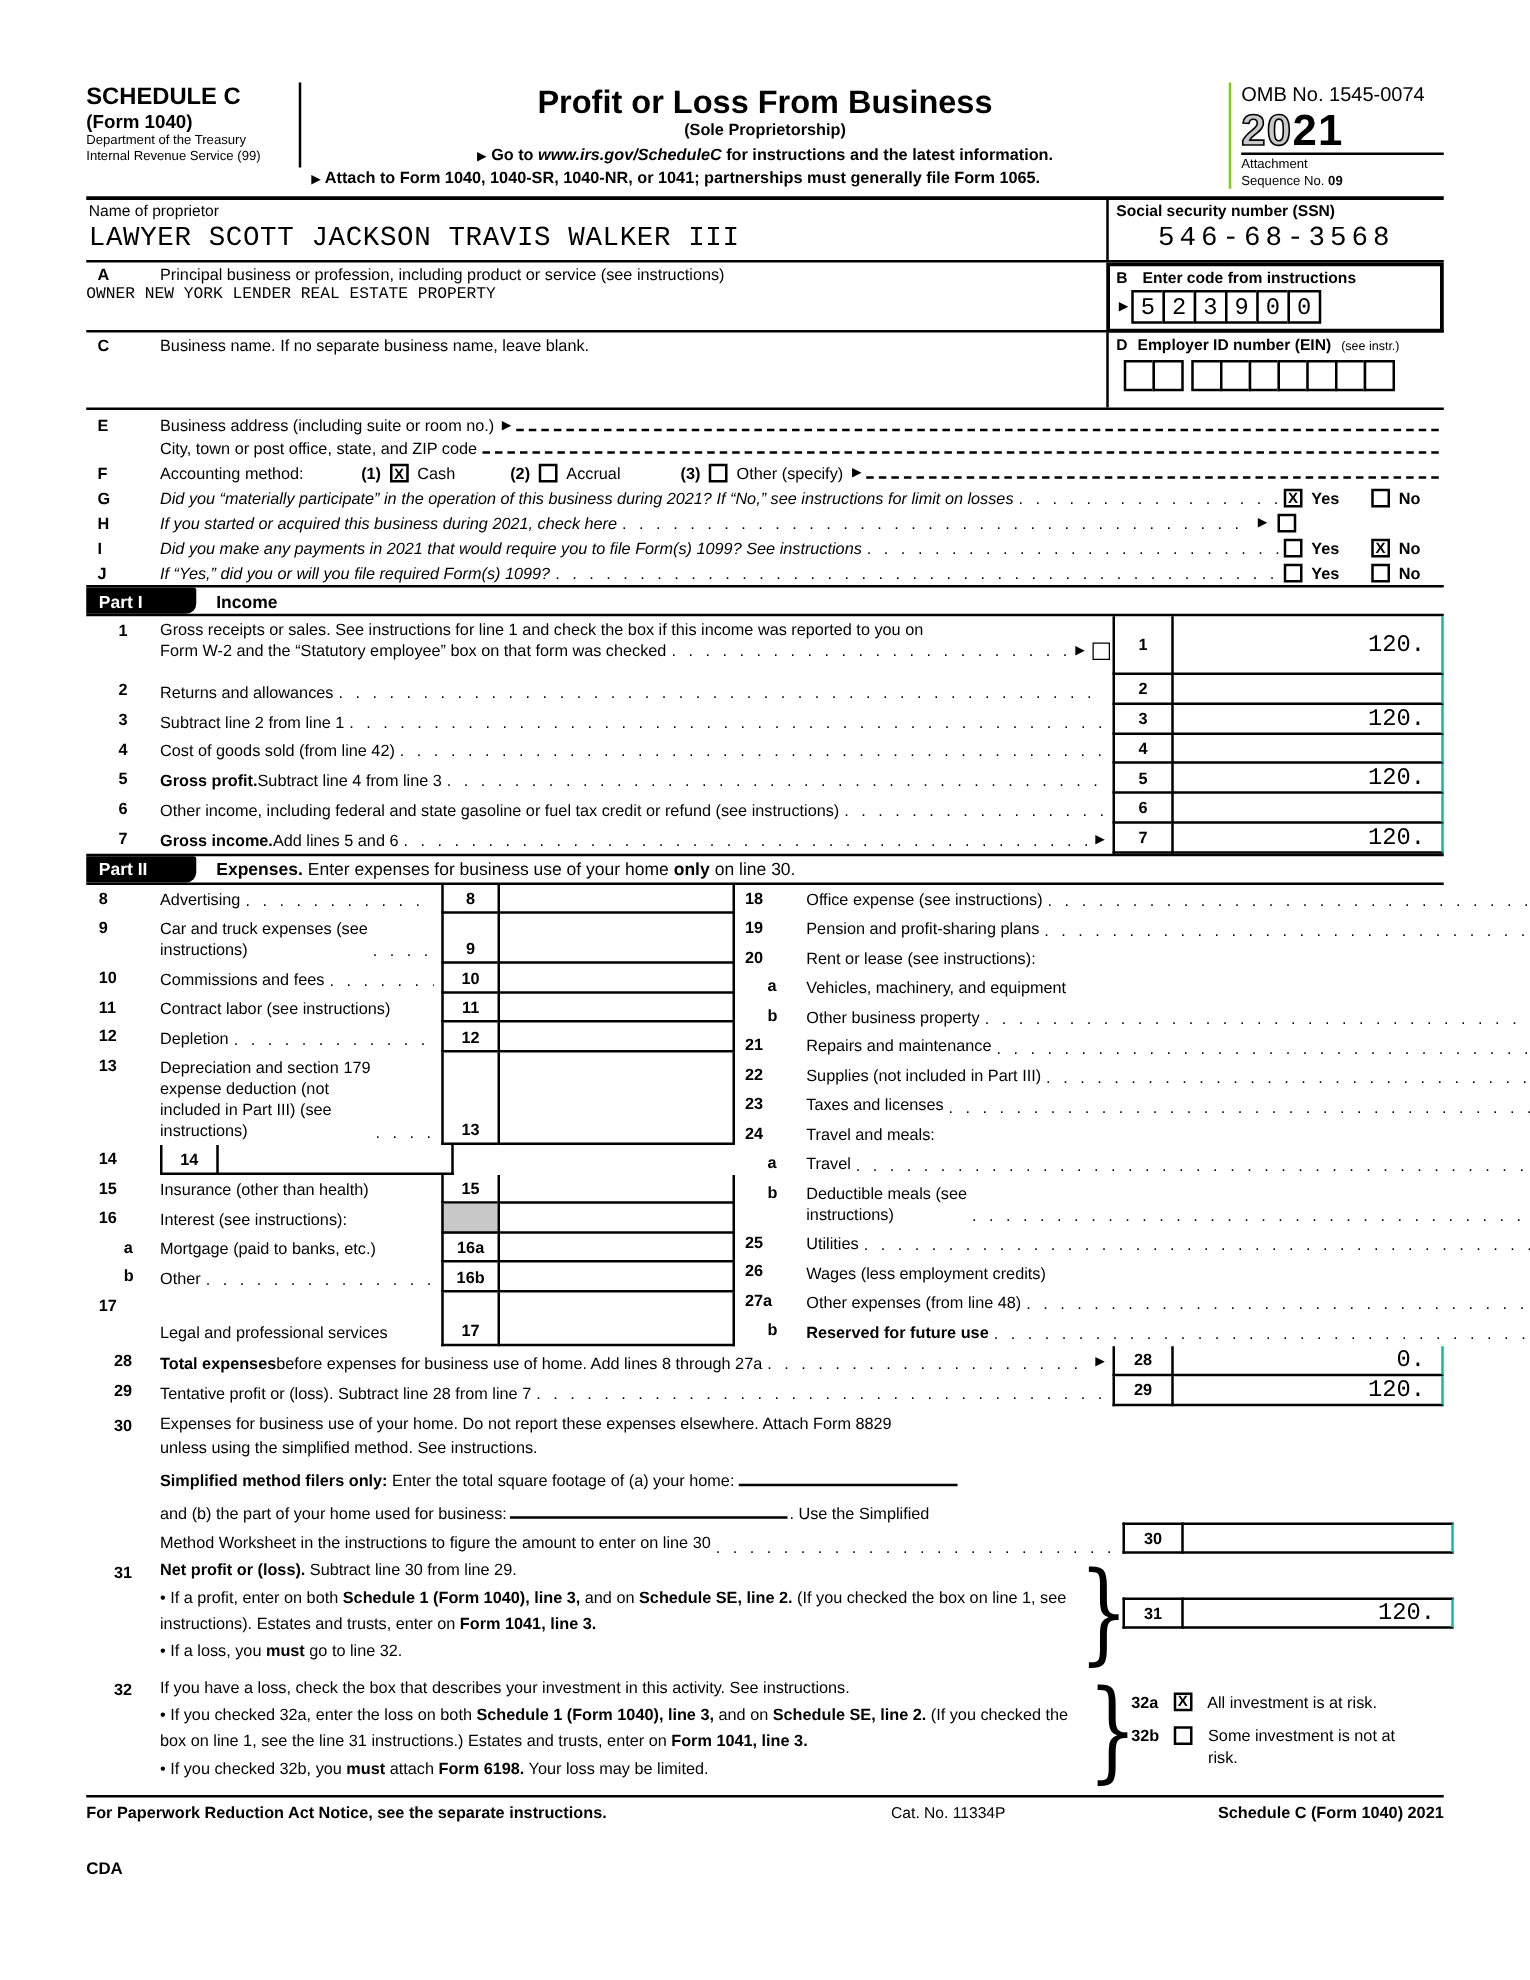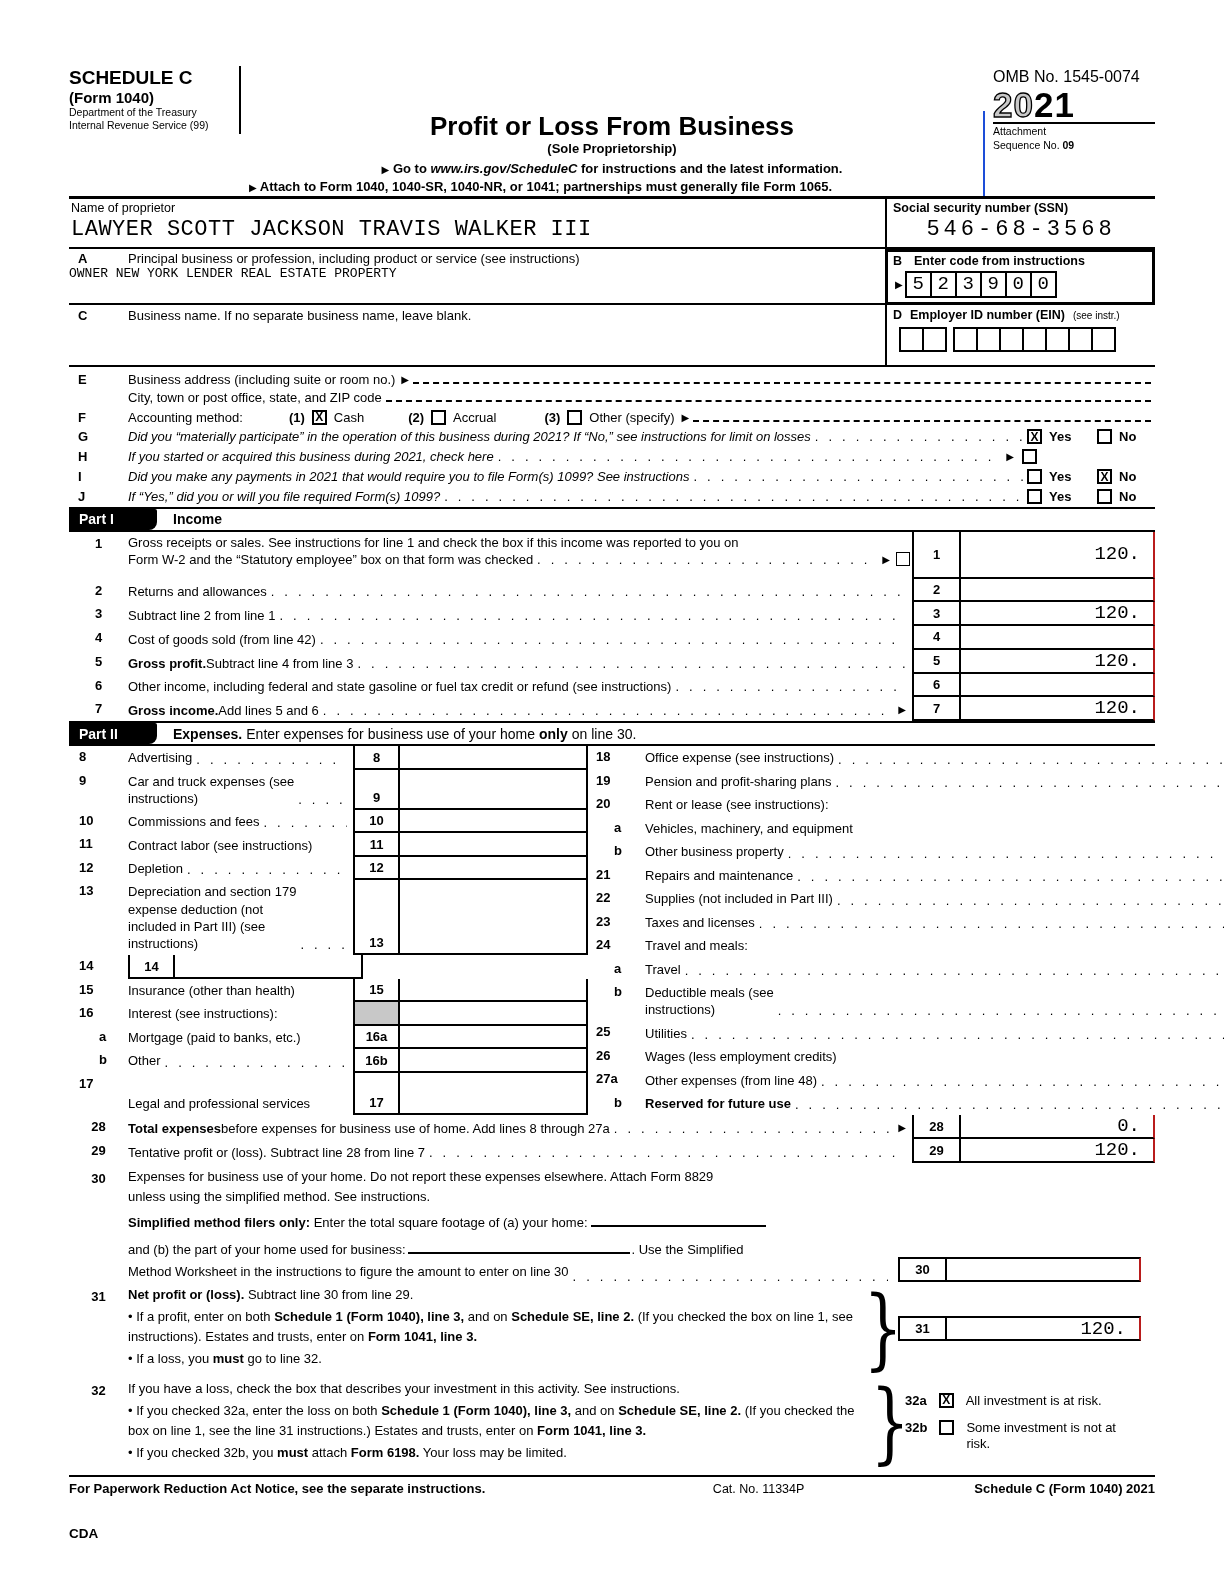--- a/index.html
+++ b/index.html
@@ -14,21 +14,21 @@
   .cb.s { width:14px; height:14px; border-width:1.5px; }
   .leader { flex:1 1 0; min-width:0; overflow:hidden; white-space:nowrap; height:15px; align-self:flex-end; margin:0 4px; }
   .leader::after { content:"......................................................................................................"; letter-spacing:10px; font-size:13px; }
 
   
   .hdr { display:flex; align-items:flex-start; border-bottom:3px solid #000; min-height:94px; }
   .hdr-l { width:172px; border-right:2px solid #000; display:flex; flex-direction:column; padding:1px 6px 2px 0; }
   .hdr-sched { font-size:19px; font-weight:700; }
   .hdr-form { font-size:15px; font-weight:700; flex:1; }
   .hdr-dept { font-size:10.5px; line-height:1.25; }
-  .hdr-c { flex:1; text-align:center; padding:0 8px 2px; border-right:2px solid #1d4ed8;margin-top:45px; }
+  .hdr-c { flex:1; text-align:center; padding:0 8px 2px; border-right:2px solid #84cc16; }
   .hdr-title { font-size:26px; font-weight:700; line-height:1.1; margin-top:1px; }
   .hdr-sub { font-size:13px; font-weight:700; }
   .hdr-goto { font-size:13px; font-weight:700; margin-top:5px; }
   .hdr-attach { font-size:13px; font-weight:700; margin-top:3px; text-align:left; }
   .hdr-r { width:170px; padding:2px 0 0 8px; display:flex; flex-direction:column; }
   .omb { font-size:16px; margin-bottom:1px; }
   .year { font-size:35px; font-weight:700; line-height:1.0; letter-spacing:1px; flex:1; }
   .y20 { color:#c9c9c9; -webkit-text-stroke:1.3px #000; }
   .att-box { border-top:2px solid #000; font-size:10.5px; line-height:1.3; padding:1px 0 2px; }
 
@@ -77,21 +77,21 @@
   .pbadge { width:88px; flex:none; background:#000; color:#fff; font-weight:700; font-size:14px; display:flex; align-items:center; padding-left:10px; border-radius:0 2px 8px 0; }
   .ptitle { font-size:14px; margin-left:16px; display:flex; align-items:center; gap:4px; white-space:nowrap; }
 
   
   .irow { display:flex; align-items:stretch; min-height:23.5px; }
   .inum { width:59px; flex:none; font-weight:700; text-align:center; padding-top:4px; }
   .ilab { flex:1; display:flex; align-items:flex-end; padding:4px 2px 3px 0; min-width:0; }
   .ilab.col { display:block; padding-top:3px; }
   .l1line2 { display:flex; align-items:center; margin-top:2px; }
   .ibox { width:47px; flex:none; border-left:2px solid #000; border-bottom:2px solid #000; font-weight:700; display:flex; align-items:center; justify-content:center; }
-  .iamt { width:196px; flex:none; border-left:2px solid #000; border-bottom:2px solid #000; border-right:2px solid #b91c1c; display:flex; align-items:center; justify-content:flex-end; padding-right:13px; font-size:19px; }
+  .iamt { width:218px; flex:none; border-left:2px solid #000; border-bottom:2px solid #000; border-right:2px solid #14b8a6; display:flex; align-items:center; justify-content:flex-end; padding-right:13px; font-size:19px; }
 
   
   .ecols { display:flex; align-items:stretch; }
   .ecol { display:flex; flex-direction:column; }
   .ecol.l { width:519px; flex:none; }
   .ecol.r { flex:1; }
   .ecol > .erow:last-child { flex:1; }
   .erow { display:flex; align-items:stretch; min-height:23.5px; }
   .enum { width:59px; flex:none; font-weight:700; padding:3px 0 0 10px; }
   .enum.sub { padding-left:30px; }

